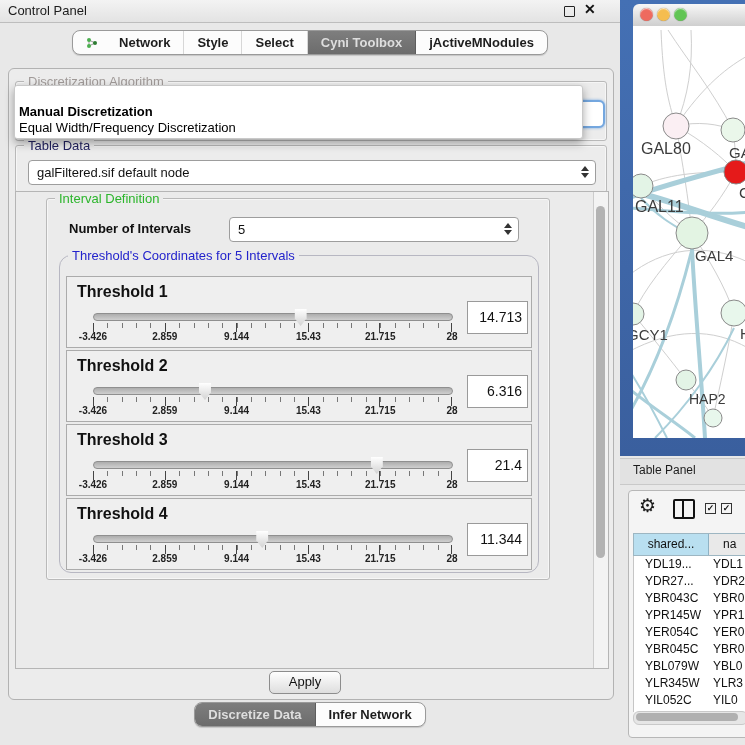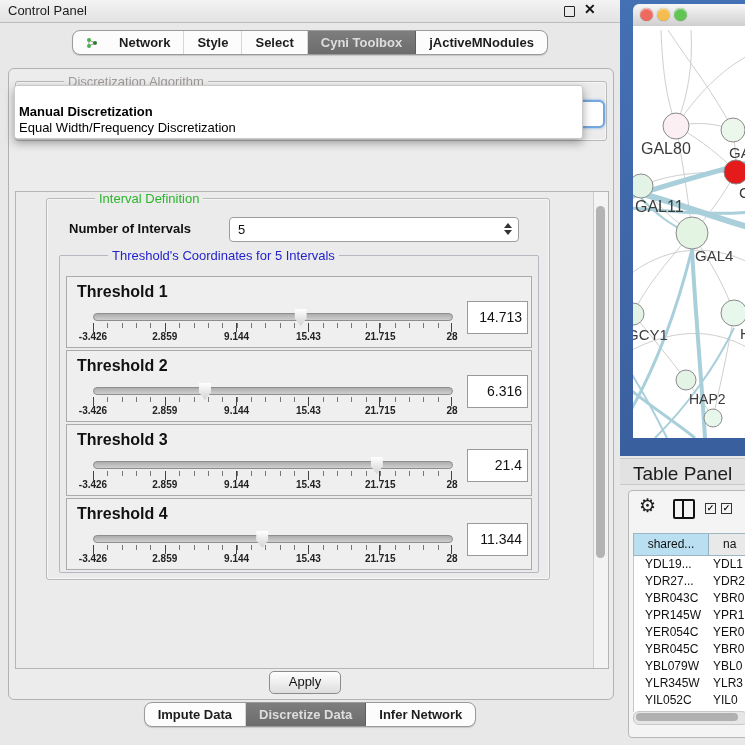--- a/index.html
+++ b/index.html
@@ -13,21 +13,21 @@
   
   .pill{display:inline-flex;border:1px solid #9a9a9a;border-radius:8px;background:#fcfcfc;overflow:hidden;box-shadow:0 1px 1px rgba(0,0,0,.15);}
   .pill .tab{display:flex;align-items:center;gap:21px;padding:4px 13px;font-size:13px;font-weight:bold;color:#1d1d1d;border-right:1px solid #d7d7d7;white-space:nowrap;}
   .pill .tab:last-child{border-right:none;}
   .pill .tab.active{background:linear-gradient(#7e7e7e,#6c6c6c);color:#dedede;border-right-color:#5e5e5e;}
   #top-tabs{position:absolute;left:0;top:30px;width:620px;text-align:center;}
   #bottom-tabs{position:absolute;left:0;top:702px;width:620px;text-align:center;}
   
   #outer-panel{position:absolute;left:8px;top:68px;width:604px;height:630px;background:#ececec;border:1px solid #b2b2b2;border-radius:6px;}
   .group{position:absolute;border:1px solid #b9b9b9;border-radius:3px;box-shadow:inset 0 0 0 1px #f6f6f6;}
-  .group-title{position:absolute;top:-8px;left:8px;background:#ececec;padding:0 4px;font-size:13px;white-space:nowrap;margin-left:40px;}
+  .group-title{position:absolute;top:-8px;left:8px;background:#ececec;padding:0 4px;font-size:13px;white-space:nowrap;}
   #algo-group{left:6px;top:12px;width:590px;height:58px;}
   #algo-group .group-title{color:#a09a98;}
   
   #algo-popup{position:absolute;left:5px;top:16px;width:567px;height:52px;background:#fff;border:1px solid #c9c9c9;border-radius:3px;box-shadow:0 4px 10px rgba(0,0,0,.35);z-index:6;}
   #algo-popup .hint{position:absolute;left:0;right:0;top:3px;text-align:center;font-size:12px;color:#bdbdbd;}
   #algo-popup .opt1{position:absolute;left:4px;top:18px;font-size:13px;font-weight:bold;color:#000;}
   #algo-popup .opt2{position:absolute;left:4px;top:34px;font-size:13px;color:#000;}
   #algo-combo-sliver{position:absolute;left:566px;top:31px;width:26px;height:24px;background:#fff;border:2px solid #74a7df;border-radius:6px;box-shadow:0 0 3px #74a7df;z-index:1;}
   
   #tabledata-group{left:6px;top:76px;width:590px;height:46px;}
@@ -40,21 +40,21 @@
   .spinner:after{bottom:1px;border-top:5px solid #333;}
   #tabledata-combo{left:12px;top:14px;width:566px;height:23px;}
   
   #scroll-panel{position:absolute;left:6px;top:122px;width:592px;height:476px;background:#ebebeb;border:1px solid #b5b5b5;overflow:hidden;}
   #v-scrollbar{position:absolute;right:0;top:0;width:14px;height:100%;background:#f3f3f3;border-left:1px solid #ccc;}
   #v-scrollbar .thumb{position:absolute;left:2px;top:14px;width:9px;height:352px;background:#b3b3b3;border-radius:5px;}
   #interval-group{left:30px;top:6px;width:502px;height:380px;}
   #interval-group > .group-title{color:#2cb52c;background:#ebebeb;}
   #numint-label{position:absolute;left:22px;top:22px;font-size:13px;font-weight:bold;color:#111;}
   #numint-combo{left:182px;top:18px;width:288px;height:23px;}
-  #threshold-group{position:absolute;left:12px;top:56px;width:478px;height:316px;border:1px solid #b7b7c2;border-radius:2px;}
+  #threshold-group{position:absolute;left:12px;top:56px;width:478px;height:316px;border:1px solid #b7b7c2;border-radius:12px;}
   #threshold-group > .group-title{color:#2323cc;background:#ebebeb;}
   .t-row{position:absolute;left:6px;width:464px;height:70px;background:#efefef;border:1px solid #ababab;}
   .t-label{position:absolute;left:10px;top:6px;font-size:16px;font-weight:bold;color:#111;}
   .t-track{position:absolute;left:26px;top:36px;width:358px;height:6px;border:1px solid #8f8f8f;border-radius:4px;background:linear-gradient(#adadad,#cfcfcf);}
   .t-thumb{position:absolute;top:-5px;width:15px;height:17px;transform:translateX(-50%);background:linear-gradient(#ffffff,#d2d2d2);clip-path:polygon(10% 0,90% 0,90% 55%,50% 100%,10% 55%);filter:drop-shadow(0 0 1px #6f6f6f);}
   .t-ticks{position:absolute;left:26px;top:46px;width:359px;height:9px;}
   .t-ticks .minor{position:absolute;inset:0 0 4px 0;background-image:repeating-linear-gradient(90deg,#777 0,#777 1px,transparent 1px,transparent 4%);}
   .t-ticks .major{position:absolute;inset:0;background-image:repeating-linear-gradient(90deg,#444 0,#444 1px,transparent 1px,transparent 20%);border-right:1px solid #444;}
   .t-ticklabels{position:absolute;left:26px;top:54px;width:359px;height:12px;}
   .t-ticklabels span{position:absolute;transform:translateX(-50%);font-size:10px;font-weight:bold;color:#222;white-space:nowrap;}
@@ -68,21 +68,21 @@
   #attr-scroll .thumb{position:absolute;left:2px;top:2px;width:9px;height:34px;background:#b3b3b3;border-radius:5px;}
   #apply-btn{position:absolute;left:260px;top:602px;width:70px;height:21px;background:linear-gradient(#fefefe,#dedede);border:1px solid #8d8d8d;border-radius:5px;font-size:13px;color:#111;text-align:center;line-height:20px;}
   
   #net-window{position:absolute;left:620px;top:0;width:125px;height:456px;background:linear-gradient(#4470b4,#3a5f9e);}
   #net-titlebar{position:absolute;left:13px;top:4px;width:112px;height:22px;background:linear-gradient(#f7f7f7,#cfcfcf);border-bottom:1px solid #9f9f9f;border-top-left-radius:6px;}
   .tl{position:absolute;top:4px;width:13px;height:13px;border-radius:50%;box-shadow:inset 0 1px 1px rgba(255,255,255,.7),0 0 1px rgba(0,0,0,.5);}
   #net-canvas{position:absolute;left:13px;top:26px;width:112px;height:412px;background:#fff;overflow:hidden;}
   #net-canvas svg{position:absolute;left:0;top:0;}
   
   #tp-header{position:absolute;left:620px;top:458px;width:125px;height:25px;background:#e2e2e2;border-top:1px solid #c9c9c9;border-bottom:1px solid #c9c9c9;}
-  #tp-title{position:absolute;left:13px;top:4px;font-size:19px;color:#1c1c1c;}
+  #tp-title{position:absolute;left:13px;top:4px;font-size:12px;color:#1c1c1c;}
   #tp-body{position:absolute;left:628px;top:490px;width:117px;height:246px;background:#f4f4f4;border:1px solid #b7b7b7;border-radius:4px 0 0 4px;overflow:hidden;}
   .gear-icon{position:absolute;left:10px;top:3px;font-size:19px;color:#1a1a1a;}
   .split-icon{position:absolute;left:44px;top:8px;width:18px;height:16px;border:2px solid #111;border-radius:2px;}
   .split-icon:before{content:"";position:absolute;left:7px;top:0;width:2px;height:100%;background:#111;}
   .cb-icon{position:absolute;top:12px;width:9px;height:9px;border:1.5px solid #333;font-size:9px;line-height:8px;text-align:center;color:#111;font-weight:bold;}
   #tp-table{position:absolute;left:4px;top:42px;width:113px;}
   .tp-hrow{display:flex;height:21px;border:1px solid #9db6c2;}
   .tp-hcell{font-size:12px;color:#111;line-height:20px;text-align:center;overflow:hidden;white-space:nowrap;}
   .tp-hcell.c1{width:74px;background:#b9dff0;border-right:1px solid #8fb2c4;}
   .tp-hcell.c2{flex:1;background:#e9e9e9;text-align:left;padding-left:14px;}
@@ -138,20 +138,27 @@
       <span class="group-title">Discretization Algorithm</span>
     </div>
 
     <div id="algo-combo-sliver"></div>
 
     <div id="algo-popup">
       <div class="opt1">Manual Discretization</div>
       <div class="opt2">Equal Width/Frequency Discretization</div>
     </div>
 
+    <div class="group" id="tabledata-group">
+      <span class="group-title">Table Data</span>
+      <div class="combo" id="tabledata-combo">
+        <span class="val">galFiltered.sif default node</span>
+        <span class="spinner"></span>
+      </div>
+    </div>
 
     <div id="scroll-panel">
       <div class="group" id="interval-group">
         <span class="group-title">Interval Definition</span>
         <span id="numint-label">Number of Intervals</span>
         <div class="combo" id="numint-combo">
           <span class="val">5</span>
           <span class="spinner"></span>
         </div>
         <div id="threshold-group">
@@ -240,23 +247,20 @@
 
       <div id="v-scrollbar">
           <div class="thumb"></div>
         </div>
     </div>
 
     <div id="apply-btn">Apply</div>
   </div>
 
   <div id="bottom-tabs"><span class="pill">
-        <span class="tab">
-          <span>Impute Data</span>
-        </span>
         <span class="tab active">
           <span>Discretize Data</span>
         </span>
         <span class="tab">
           <span>Infer Network</span>
         </span>
       </span></div>
 
   <div id="net-window">
     <div id="net-titlebar">

